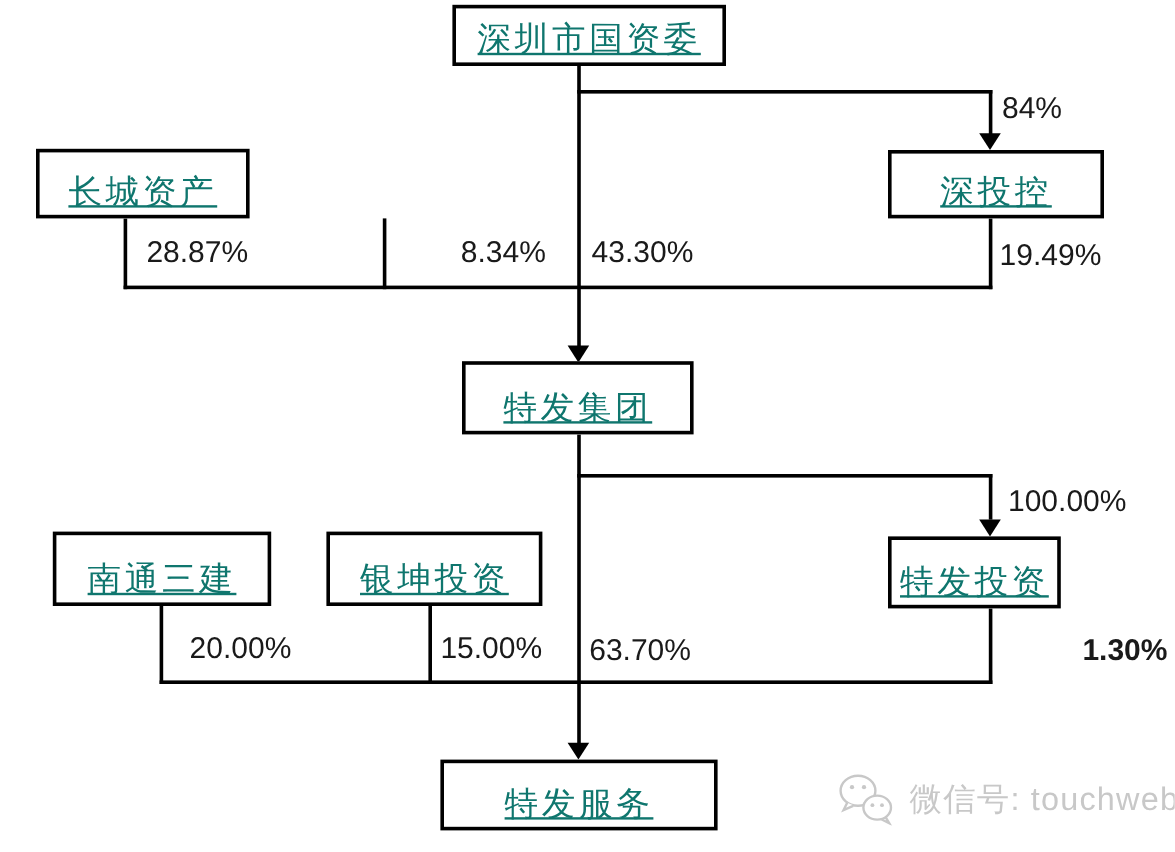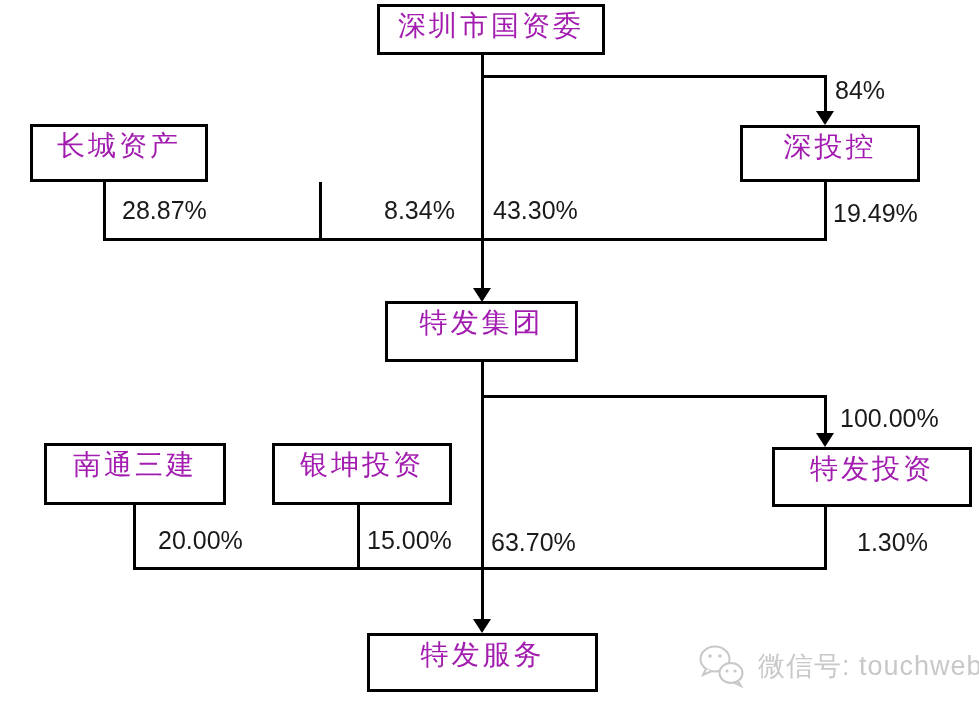--- a/index.html
+++ b/index.html
@@ -8,24 +8,25 @@
     width:979px;height:710px;
     background:#ffffff;
     font-family:"Liberation Serif","DejaVu Serif",serif;
     overflow:hidden;
   }
   .node{
     position:absolute;
     border:3px solid #000;
     box-sizing:border-box;
     background:#fff;
-    display:flex;align-items:flex-start;justify-content:center;
-    font-size:28px;color:#a21caf;
+    display:flex;align-items:flex-end;justify-content:center;
+    font-size:28px;color:#0f766e;
     letter-spacing:3px;
     z-index:2;
+    text-decoration:underline;
   }
   .line{position:absolute;background:#000;z-index:1;}
   .arrow-down{
     position:absolute;width:0;height:0;z-index:1;
     border-left:9px solid transparent;
     border-right:9px solid transparent;
     border-top:14px solid #000;
   }
   .pct{
     position:absolute;
@@ -80,37 +81,37 @@
   </div>
   <div class="node" style="left:385px;top:301px;width:193px;height:61px;">
     <span>特发集团</span>
   </div>
   <div class="node" style="left:44px;top:443px;width:182px;height:62px;">
     <span>南通三建</span>
   </div>
   <div class="node" style="left:272px;top:443px;width:180px;height:62px;">
     <span>银坤投资</span>
   </div>
-  <div class="node" style="left:772px;top:447px;width:200px;height:60px;">
+  <div class="node" style="left:740px;top:447px;width:144px;height:60px;">
     <span>特发投资</span>
   </div>
   <div class="node" style="left:367px;top:633px;width:231px;height:59px;">
     <span>特发服务</span>
   </div>
 
   <span class="pct" style="left:835px;top:76px;">84%</span>
   <span class="pct" style="left:122px;top:196px;">28.87%</span>
   <span class="pct" style="left:344px;top:196px;margin-left:40px;">8.34%</span>
   <span class="pct" style="left:493px;top:196px;">43.30%</span>
   <span class="pct" style="left:833px;top:199px;">19.49%</span>
   <span class="pct" style="left:840px;top:404px;">100.00%</span>
   <span class="pct" style="left:158px;top:526px;">20.00%</span>
   <span class="pct" style="left:367px;top:526px;">15.00%</span>
   <span class="pct" style="left:491px;top:528px;text-align:center;">63.70%</span>
-  <span class="pct" style="left:857px;top:528px;">1.30%</span>
+  <span class="pct" style="left:902px;top:528px;font-weight:bold;">1.30%</span>
 
   <div class="watermark">
     <span style="display:inline-block;line-height:0;">
       <svg width="46" height="44" viewBox="0 0 46 44">
         <g fill="none" stroke="#c8c8c8" stroke-width="2">
           <ellipse cx="17" cy="15" rx="14.5" ry="12.5"></ellipse>
           <path d="M8 25 L5 31 L13 27" fill="#ffffff" stroke="none"></path>
           <path d="M8 25 L5 31 L13 27.5" stroke="#c8c8c8" stroke-width="2" fill="none"></path>
           <ellipse cx="33" cy="29" rx="11.5" ry="10" fill="#ffffff"></ellipse>
           <path d="M40 37 L43 42 L36 38.5" stroke="#c8c8c8" stroke-width="2" fill="none"></path>

